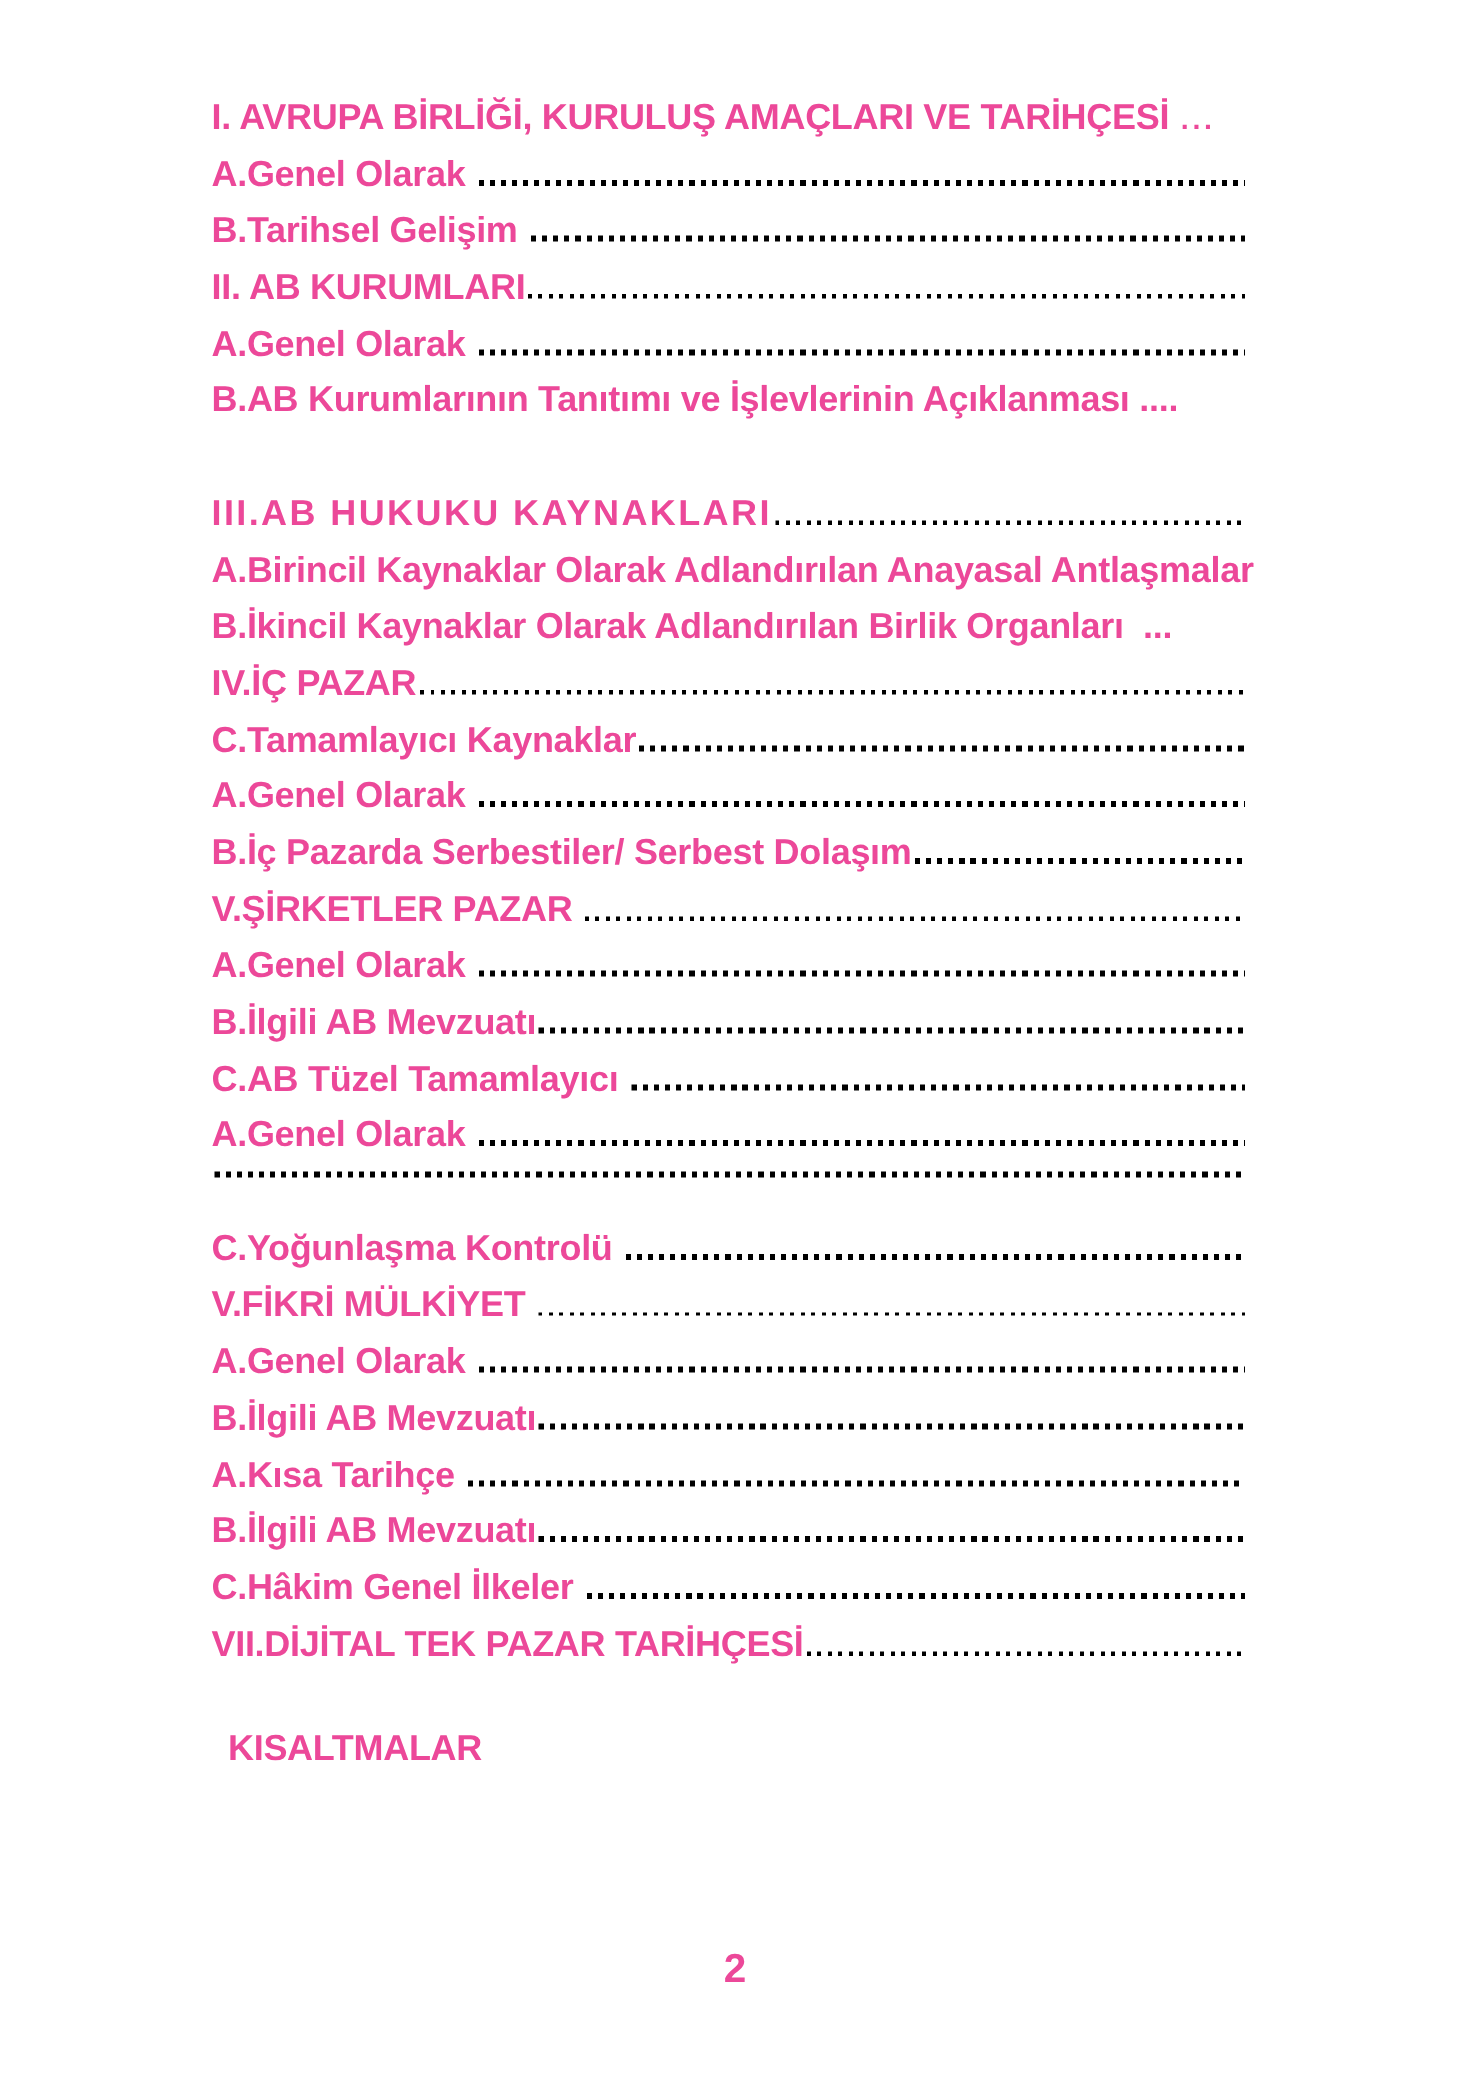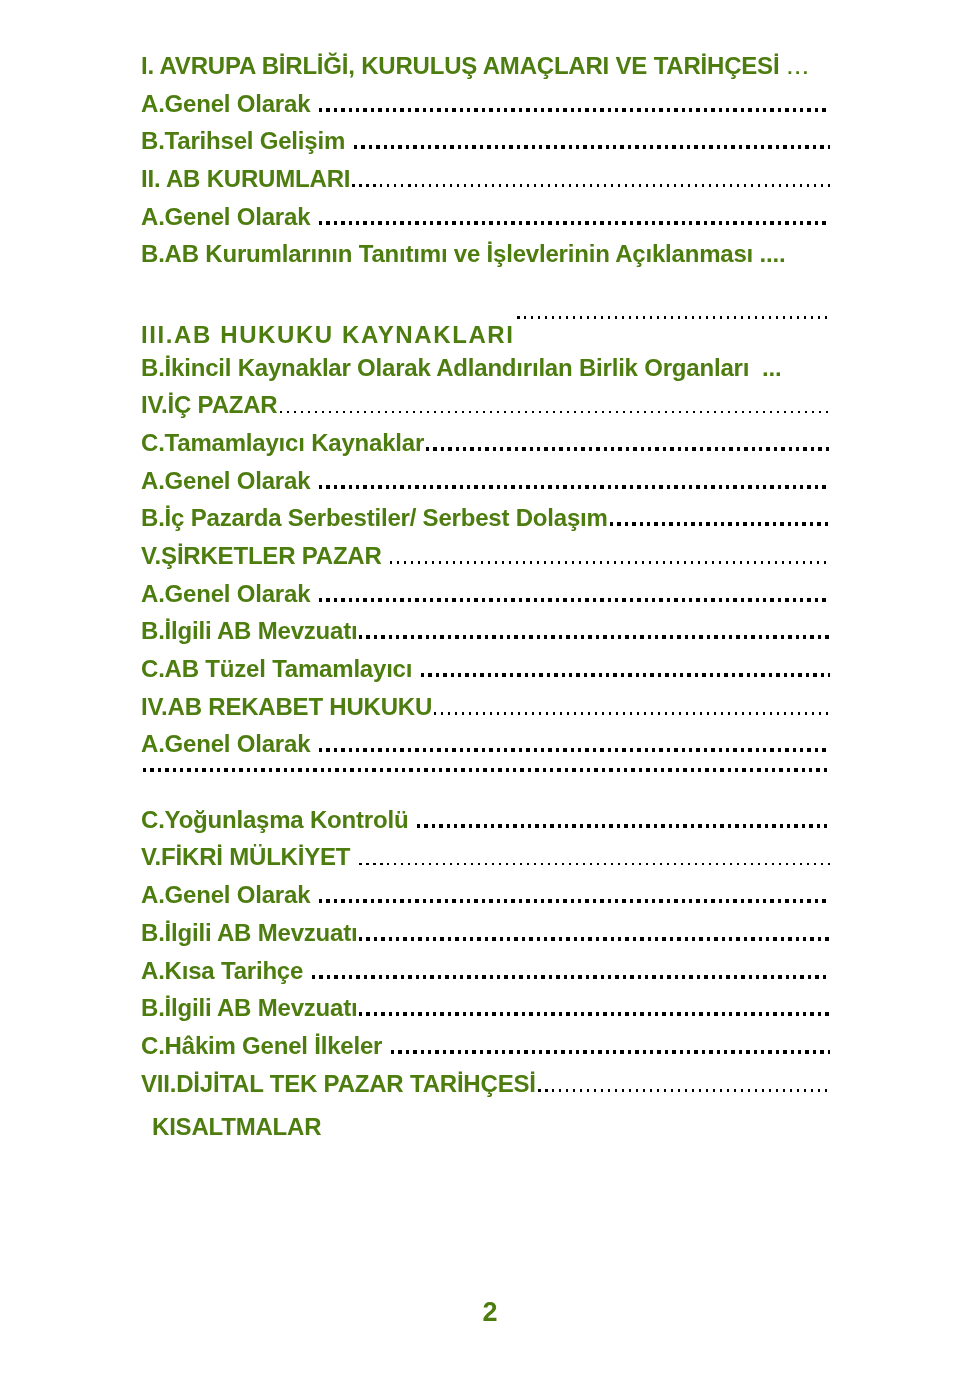--- a/index.html
+++ b/index.html
@@ -6,44 +6,44 @@
     margin: 0;
     padding: 0;
     background: #ffffff;
   }
   .page {
     position: relative;
     width: 980px;
     height: 1386px;
     background: #ffffff;
     box-sizing: border-box;
-    padding: 52px 150px 0 141px;
+    padding: 65px 150px 0 141px;
     font-family: "Liberation Sans", "DejaVu Sans", sans-serif;
     font-weight: 700;
-    color: #4d7c0f;
+    color: #ec4899;
     overflow: hidden;
   }
   .toc {
     display: block;
   }
   .row {
     display: flex;
     align-items: baseline;
     height: 37.7px;
     font-size: 24px;
     letter-spacing: -0.2px;
     white-space: pre;
   }
   .row.gap-before {
     margin-top: 37.7px;
-    align-items: center;
   }
   .row.indent {
     padding-left: 11px;
-    margin-top: 6px;
+    margin-top: 22px;
+    align-items: flex-end;
   }
   .row.wide .label {
     letter-spacing: 1.6px;
   }
   .label {
     white-space: pre;
     flex: 0 0 auto;
   }
   .suffix {
     white-space: pre;
@@ -110,20 +110,25 @@
     <span class="label">B.AB Kurumlarının Tanıtımı ve İşlevlerinin Açıklanması</span>
     <span class="suffix"> ....</span>
     
   </div>
       <div class="row main wide gap-before">
     <span class="label">III.AB HUKUKU KAYNAKLARI</span>
     
     <span class="leader light"></span>
   </div>
       <div class="row sub">
+    <span class="label">A.Birincil Kaynaklar Olarak Adlandırılan Anayasal Antlaşmalar</span>
+    
+    
+  </div>
+      <div class="row sub">
     <span class="label">B.İkincil Kaynaklar Olarak Adlandırılan Birlik Organları</span>
     <span class="suffix">  ...</span>
     
   </div>
       <div class="row main">
     <span class="label">IV.İÇ PAZAR</span>
     
     <span class="leader light"></span>
   </div>
       <div class="row sub">
@@ -153,25 +158,20 @@
   </div>
       <div class="row sub">
     <span class="label">B.İlgili AB Mevzuatı</span>
     
     <span class="leader bold"></span>
   </div>
       <div class="row sub">
     <span class="label">C.AB Tüzel Tamamlayıcı </span>
     
     <span class="leader bold"></span>
-  </div>
-      <div class="row main">
-    <span class="label">IV.AB REKABET HUKUKU</span>
-    
-    <span class="leader light"></span>
   </div>
       <div class="row sub">
     <span class="label">A.Genel Olarak </span>
     
     <span class="leader bold"></span>
   </div>
       <div class="row sub">
     
     <span class="leader bold"></span>
   </div>

